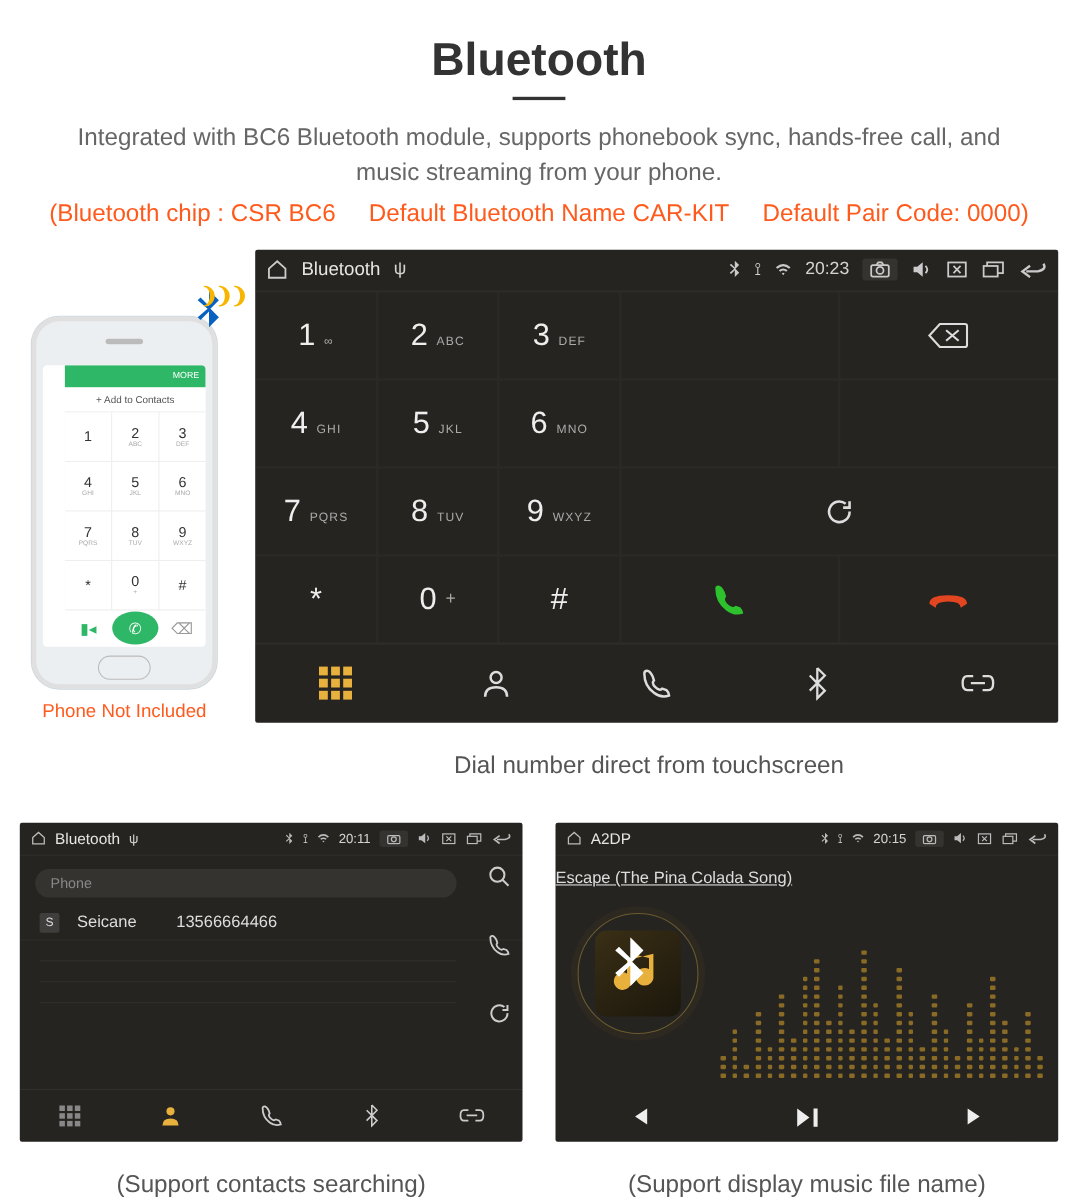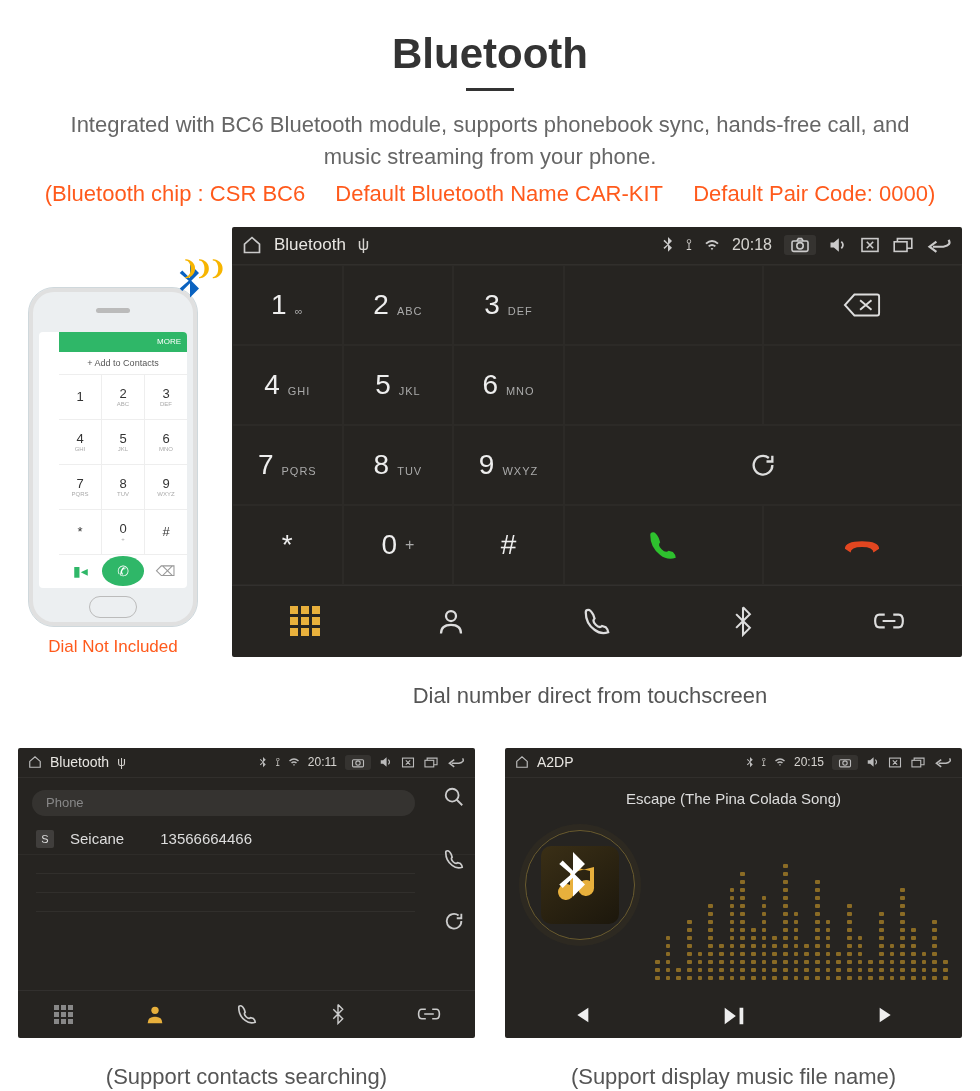--- a/index.html
+++ b/index.html
@@ -291,24 +291,25 @@
   }
   .bottom-tabs-sm .tab.active { color:#e8b03c; }
 
   
   .music-body {
     flex: 1;
     position: relative;
     overflow: hidden;
   }
   .song-title {
-    text-align: center;
+    text-align: left;
     font-size: 15px;
     color: #ddd;
     margin-top: 12px;
+    text-decoration: underline;
   }
   .album-circle {
     position: absolute;
     left: 20px; top: 52px;
     width: 110px; height: 110px;
     border: 1px solid #6a5b2e;
     border-radius: 50%;
     display: flex;
     align-items: center;
     justify-content: center;
@@ -404,21 +405,21 @@
         <div class="phone-bottom">
           <div style="color:#2fb768">▮◂</div>
           <div>
               <div class="green-call">✆</div>
             </div>
           <div style="color:#999">⌫</div>
         </div>
       </div>
       <div class="home"></div>
     </div>
-    <div>Dial Not Included</div>
+    <div>Phone Not Included</div>
   </div>
 
   <div class="panel panel-main">
     <div class="status-bar">
       <span class="ico">
         <svg width="20" height="20" viewBox="0 0 24 24" fill="none" stroke="#ddd" stroke-width="2">
             <path d="M3 11 L12 3 L21 11 V21 H3 Z"></path>
           </svg>
       </span>
       <span class="title">Bluetooth</span>
@@ -428,21 +429,21 @@
         <svg width="12" height="16" viewBox="0 0 20 28">
             <path d="M10 0 L17 7 L11 13 L17 19 L10 26 V15 L4 21 L2 19 L9 13 L2 7 L4 5 L10 11 Z" fill="#ddd"></path>
           </svg>
       </span>
       <span class="ico">⟟</span>
       <span class="ico">
         <svg width="16" height="14" viewBox="0 0 24 20" fill="#ddd">
             <path d="M12 18 L14 15 Q12 14 10 15 Z M6 11 Q12 6 18 11 L16 13 Q12 10 8 13 Z M2 7 Q12 -2 22 7 L20 9 Q12 2 4 9 Z"></path>
           </svg>
       </span>
-      <span class="ico">20:18</span>
+      <span class="ico">20:23</span>
       <span class="ico cam">
         <svg width="20" height="16" viewBox="0 0 24 20" fill="none" stroke="#ddd" stroke-width="2">
             <rect x="2" y="5" width="20" height="13" rx="2"></rect>
             <circle cx="12" cy="11" r="4"></circle>
             <path d="M8 5 L10 2 H14 L16 5"></path>
           </svg>
       </span>
       <span class="ico">
         <svg width="20" height="18" viewBox="0 0 24 20" fill="none" stroke="#ddd" stroke-width="2">
             <path d="M3 7 H7 L13 2 V18 L7 13 H3 Z" fill="#ddd" stroke="none"></path>

